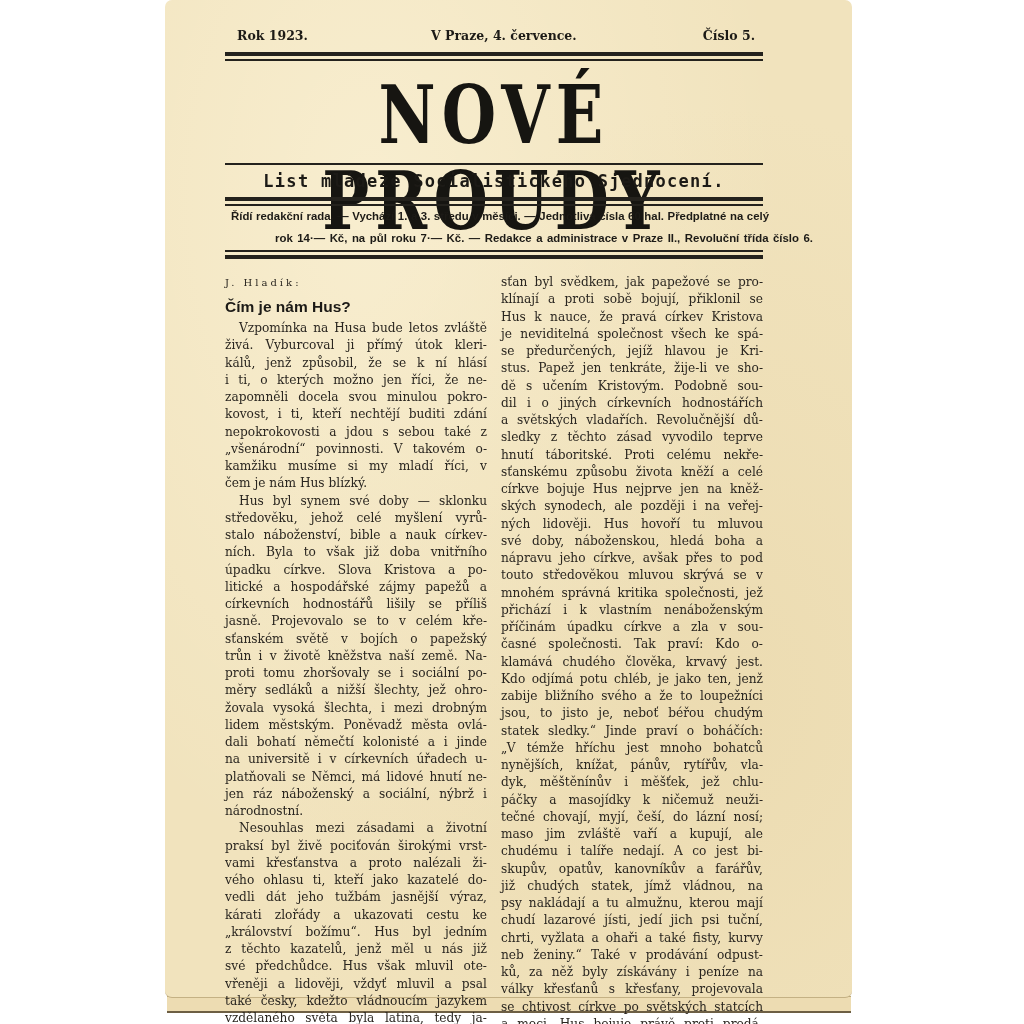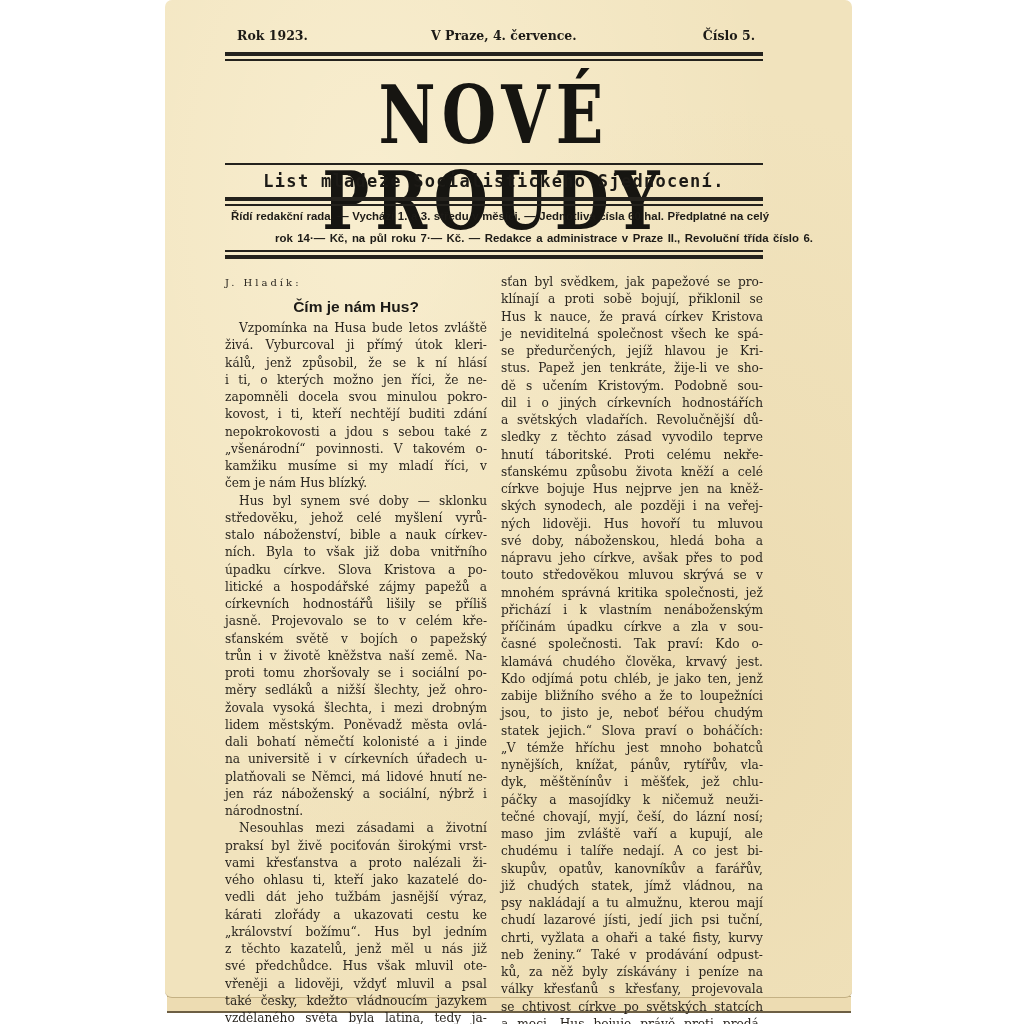--- a/index.html
+++ b/index.html
@@ -56,21 +56,21 @@
     font-family: "DejaVu Serif", serif; font-size: 12.2px; line-height: 17.25px;
     color: #2a2620;
   }
   .col.left { left: 0; }
   .col.right { left: 276px; }
   .line { display: block; white-space: nowrap; text-align: justify; text-align-last: justify; height: 17.25px; overflow: visible; }
   .line.last { text-align-last: left; }
   .line.indent { padding-left: 14px; }
   .author { font-size: 10px; letter-spacing: 3px; height: 20px; display: block; color: #2a2620; }
   .article-title {
-    display: block; text-align: center; font-family: "Liberation Sans", sans-serif;
+    display: block; font-family: "Liberation Sans", sans-serif;
     font-weight: bold; font-size: 15.5px; height: 26px; line-height: 26px; color: #1c1a16;
   }
 </style>
 </head>
 <body>
 
 <div class="sheet-under"></div>
 
 <div class="paper">
   <div class="content">
@@ -168,21 +168,21 @@
           <span class="line">nápravu jeho církve, avšak přes to pod</span>
           <span class="line">touto středověkou mluvou skrývá se v</span>
           <span class="line">mnohém správná kritika společnosti, jež</span>
           <span class="line">přichází i k vlastním nenáboženským</span>
           <span class="line">příčinám úpadku církve a zla v sou-</span>
           <span class="line">časné společnosti. Tak praví: Kdo o-</span>
           <span class="line">klamává chudého člověka, krvavý jest.</span>
           <span class="line">Kdo odjímá potu chléb, je jako ten, jenž</span>
           <span class="line">zabije bližního svého a že to loupežníci</span>
           <span class="line">jsou, to jisto je, neboť béřou chudým</span>
-          <span class="line">statek jejich.“ Slova praví o boháčích:</span>
+          <span class="line">statek sledky.“ Jinde praví o boháčích:</span>
           <span class="line">„V témže hříchu jest mnoho bohatců</span>
           <span class="line">nynějších, knížat, pánův, rytířův, vla-</span>
           <span class="line">dyk, měštěnínův i měšťek, jež chlu-</span>
           <span class="line">páčky a masojídky k ničemuž neuži-</span>
           <span class="line">tečné chovají, myjí, češí, do lázní nosí;</span>
           <span class="line">maso jim zvláště vaří a kupují, ale</span>
           <span class="line">chudému i talíře nedají. A co jest bi-</span>
           <span class="line">skupův, opatův, kanovníkův a farářův,</span>
           <span class="line">již chudých statek, jímž vládnou, na</span>
           <span class="line">psy nakládají a tu almužnu, kterou mají</span>

